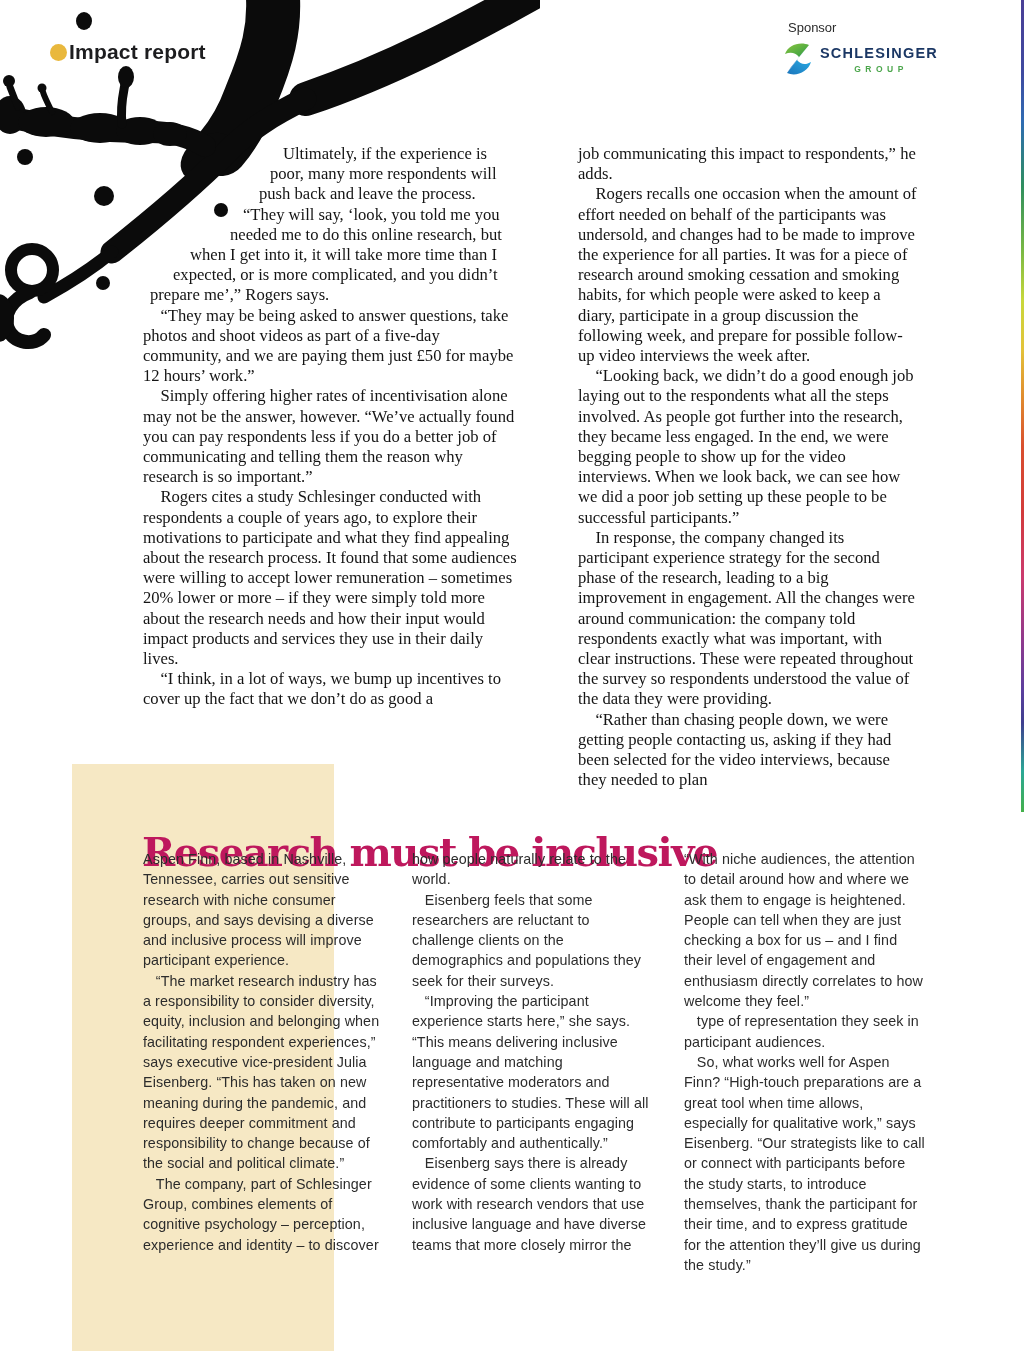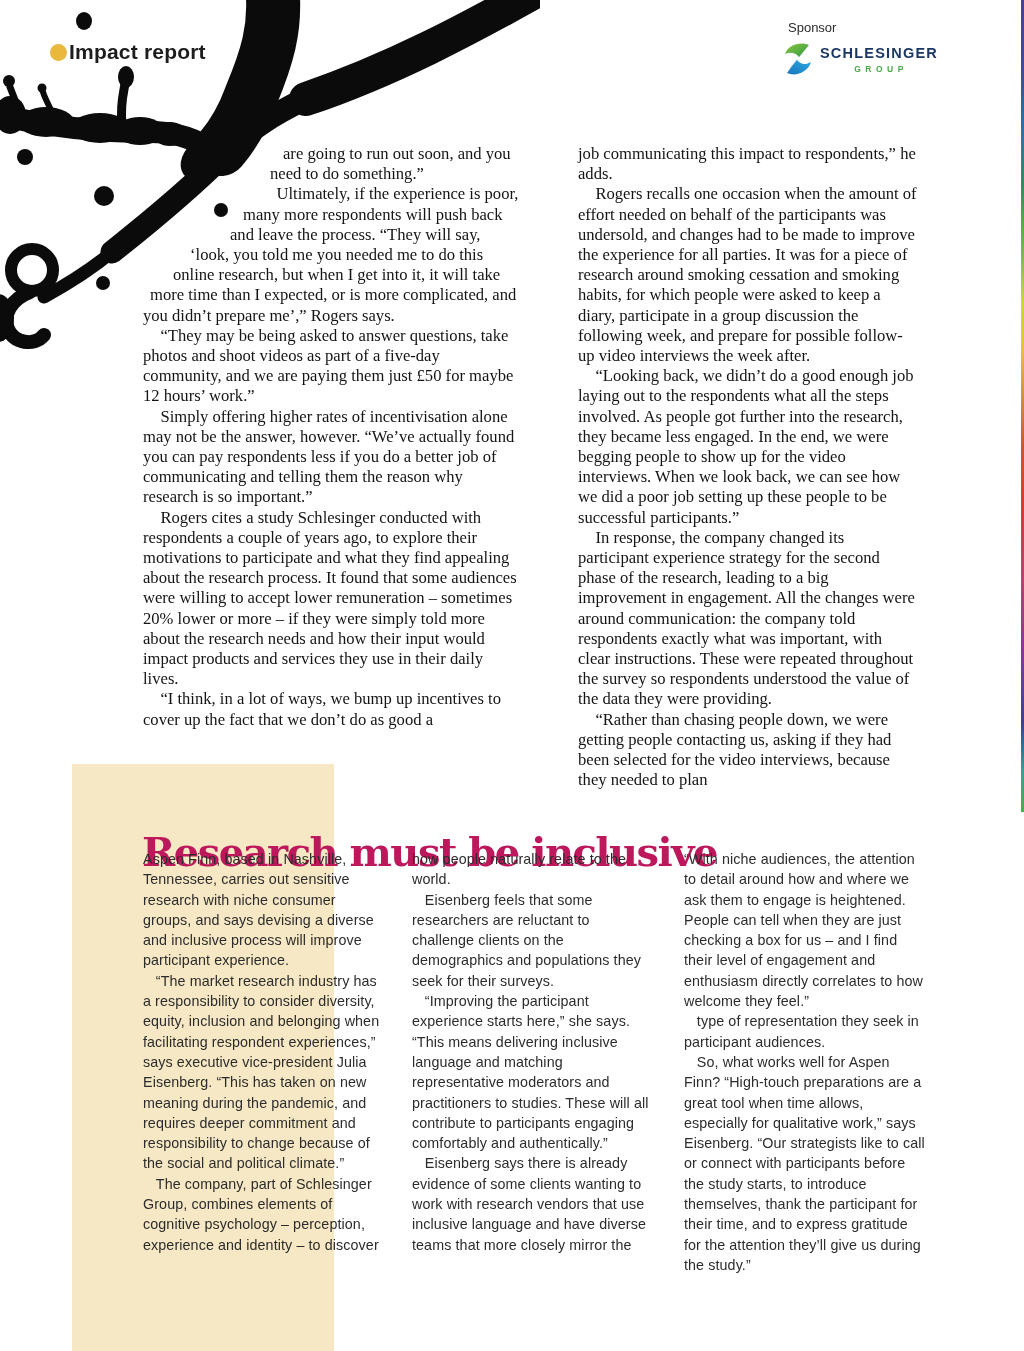--- a/index.html
+++ b/index.html
@@ -125,21 +125,20 @@
 
   <div class="article-col col-1">
     <div class="wrap-step" style="width:140px"></div>
     <div class="wrap-step" style="width:127px"></div>
     <div class="wrap-step" style="width:116px"></div>
     <div class="wrap-step" style="width:100px"></div>
     <div class="wrap-step" style="width:87px"></div>
     <div class="wrap-step" style="width:47px"></div>
     <div class="wrap-step" style="width:30px"></div>
     <div class="wrap-step" style="width:7px"></div>
-  <p class="para">are going to run out soon, and you need to do something.”</p>
       <p class="para">Ultimately, if the experience is poor, many more respondents will push back and leave the process. “They will say, ‘look, you told me you needed me to do this online research, but when I get into it, it will take more time than I expected, or is more complicated, and you didn’t prepare me’,” Rogers says.</p>
       <p class="para">“They may be being asked to answer questions, take photos and shoot videos as part of a five-day community, and we are paying them just £50 for maybe 12 hours’ work.”</p>
       <p class="para">Simply offering higher rates of incentivisation alone may not be the answer, however. “We’ve actually found you can pay respondents less if you do a better job of communicating and telling them the reason why research is so important.”</p>
       <p class="para">Rogers cites a study Schlesinger conducted with respondents a couple of years ago, to explore their motivations to participate and what they find appealing about the research process. It found that some audiences were willing to accept lower remuneration – sometimes 20% lower or more – if they were simply told more about the research needs and how their input would impact products and services they use in their daily lives.</p>
       <p class="para">“I think, in a lot of ways, we bump up incentives to cover up the fact that we don’t do as good a</p>
     </div>
 
   <div class="article-col col-2">
       <p class="para">job communicating this impact to respondents,” he adds.</p>
       <p class="para">Rogers recalls one occasion when the amount of effort needed on behalf of the participants was undersold, and changes had to be made to improve the experience for all parties. It was for a piece of research around smoking cessation and smoking habits, for which people were asked to keep a diary, participate in a group discussion the following week, and prepare for possible follow-up video interviews the week after.</p>

